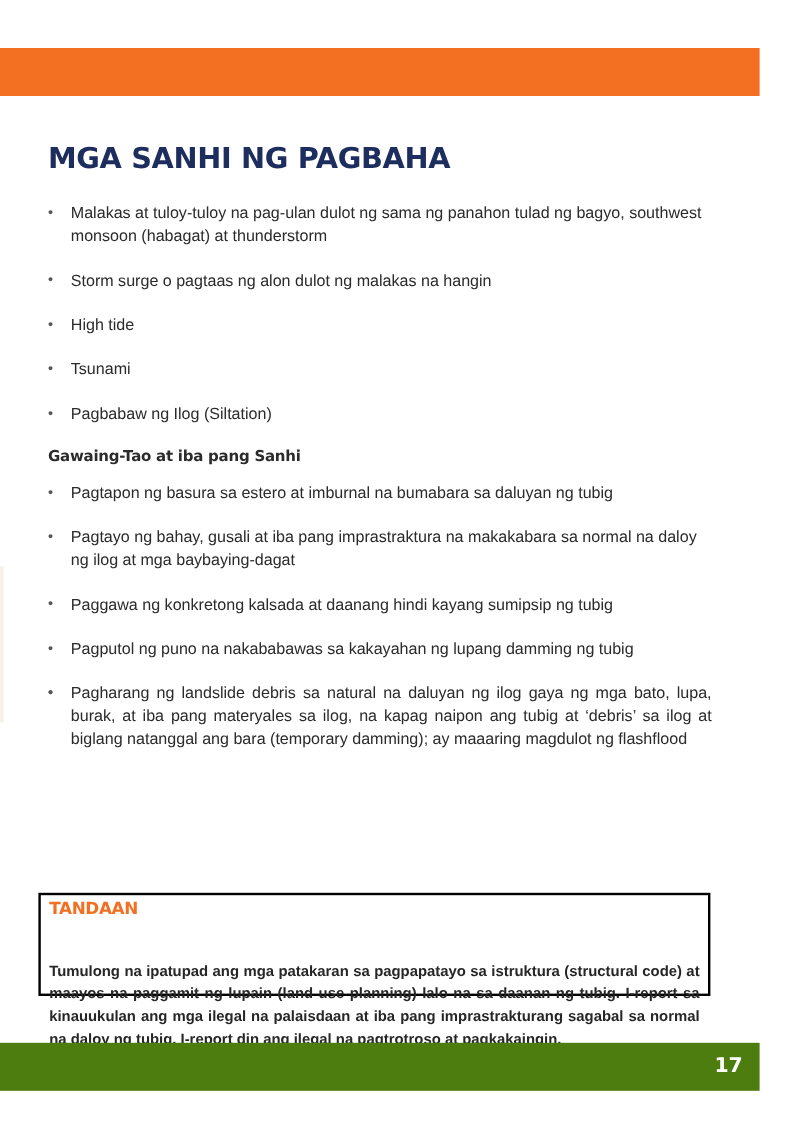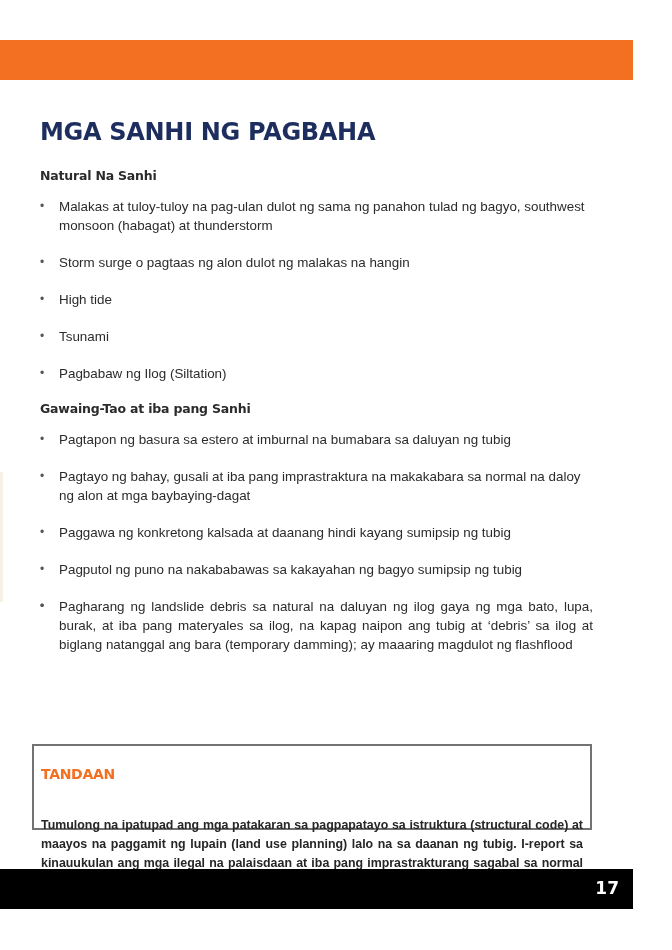--- a/index.html
+++ b/index.html
@@ -1,64 +1,63 @@
 <!DOCTYPE html>
 <html><head>
 <meta charset="utf-8">
 <style>
   html, body { margin: 0; padding: 0; background: #ffffff; }
   body { width: 672px; height: 950px; position: relative; overflow: hidden;
          font-family: "Liberation Sans", "DejaVu Sans", sans-serif; color: #2b2b2b; }
   .top-band { position: absolute; left: 0; top: 40px; width: 633px; height: 40px; background: #f36f21; }
-  .bottom-band { position: absolute; left: 0; top: 869px; width: 633px; height: 40px; background: #000000; }
+  .bottom-band { position: absolute; left: 0; top: 869px; width: 633px; height: 40px; background: #4d7c0f; }
   .page-number { position: absolute; right: 14px; top: 9px; color: #ffffff; font-weight: bold;
                  font-size: 17px; font-family: "DejaVu Sans", sans-serif; }
   .content { position: absolute; left: 40px; top: 118px; width: 553px; }
   .title { font-family: "DejaVu Sans", sans-serif; font-weight: bold; color: #1c2d5e;
            font-size: 24px; letter-spacing: -0.3px; margin: 0 0 22px 0; }
   .subhead { font-family: "DejaVu Sans", sans-serif; font-weight: bold; font-size: 12.5px;
              color: #2b2b2b; margin: 0 0 14px 0; letter-spacing: -0.2px; }
   ul.bullets { list-style: none; margin: 0; padding: 0; }
   ul.bullets li { position: relative; padding-left: 19px; font-size: 13.4px; line-height: 19px;
                   margin-bottom: 18px; text-align: left; }
   ul.bullets li .dot { position: absolute; left: 0; top: 0; font-size: 12px; color: #555; }
   ul.bullets li.justify { text-align: justify; }
   .sub2 { margin-top: 3px; }
   .tandaan { position: absolute; left: 32px; top: 744px; width: 560px; height: 86px;
-             border: 2px solid #737373; box-sizing: border-box; padding: 20px 7px; }
+             border: 2px solid #000000; box-sizing: border-box; padding: 4px 7px; }
   .tandaan-title { color: #f36f21; font-weight: bold; font-size: 14px; font-family: "DejaVu Sans", sans-serif;
                    line-height: 16px; letter-spacing: -0.3px; }
   .tandaan-body { font-weight: bold; font-size: 12.4px; line-height: 19px; text-align: justify;
                   color: #262626; margin-top: 34px; }
   .edge-line { position: absolute; left: 0; top: 472px; width: 3px; height: 130px; background: #f6f1e4; }
 </style>
 </head>
 <body>
 
 <div class="top-band"></div>
 <div class="edge-line"></div>
 
 <div class="content">
   <h1 class="title">MGA SANHI NG PAGBAHA</h1>
 
-  <div class="subhead">Natural Na Sanhi</div>
   <ul class="bullets">
     <li><span class="dot">•</span><span>Malakas at tuloy-tuloy na pag-ulan dulot ng sama ng panahon tulad ng bagyo, southwest monsoon (habagat) at thunderstorm</span></li>
     <li><span class="dot">•</span><span>Storm surge o pagtaas ng alon dulot ng malakas na hangin</span></li>
     <li><span class="dot">•</span><span>High tide</span></li>
     <li><span class="dot">•</span><span>Tsunami</span></li>
     <li><span class="dot">•</span><span>Pagbabaw ng Ilog (Siltation)</span></li>
   </ul>
 
   <div class="subhead sub2">Gawaing-Tao at iba pang Sanhi</div>
   <ul class="bullets">
     <li><span class="dot">•</span><span>Pagtapon ng basura sa estero at imburnal na bumabara sa daluyan ng tubig</span></li>
-    <li><span class="dot">•</span><span>Pagtayo ng bahay, gusali at iba pang imprastraktura na makakabara sa normal na daloy ng alon at mga baybaying-dagat</span></li>
+    <li><span class="dot">•</span><span>Pagtayo ng bahay, gusali at iba pang imprastraktura na makakabara sa normal na daloy ng ilog at mga baybaying-dagat</span></li>
     <li><span class="dot">•</span><span>Paggawa ng konkretong kalsada at daanang hindi kayang sumipsip ng tubig</span></li>
-    <li><span class="dot">•</span><span>Pagputol ng puno na nakababawas sa kakayahan ng bagyo sumipsip ng tubig</span></li>
+    <li><span class="dot">•</span><span>Pagputol ng puno na nakababawas sa kakayahan ng lupang damming ng tubig</span></li>
     <li><span class="dot">•</span></li>
     <li class="justify"><span class="dot">•</span><span>Pagharang ng landslide debris sa natural na daluyan ng ilog gaya ng mga bato, lupa, burak, at iba pang materyales sa ilog, na kapag naipon ang tubig at ‘debris’ sa ilog at biglang natanggal ang bara (temporary damming); ay maaaring magdulot ng flashflood</span></li>
   </ul>
 </div>
 
 <div class="tandaan">
   <div class="tandaan-title">TANDAAN</div>
   <div class="tandaan-body">Tumulong na ipatupad ang mga patakaran sa pagpapatayo sa istruktura (structural code) at maayos na paggamit ng lupain (land use planning) lalo na sa daanan ng tubig.  I-report sa kinauukulan ang mga ilegal na palaisdaan at iba pang imprastrakturang sagabal sa normal na daloy ng tubig.  I-report din ang ilegal na pagtrotroso at pagkakaingin.</div>
 </div>
 

